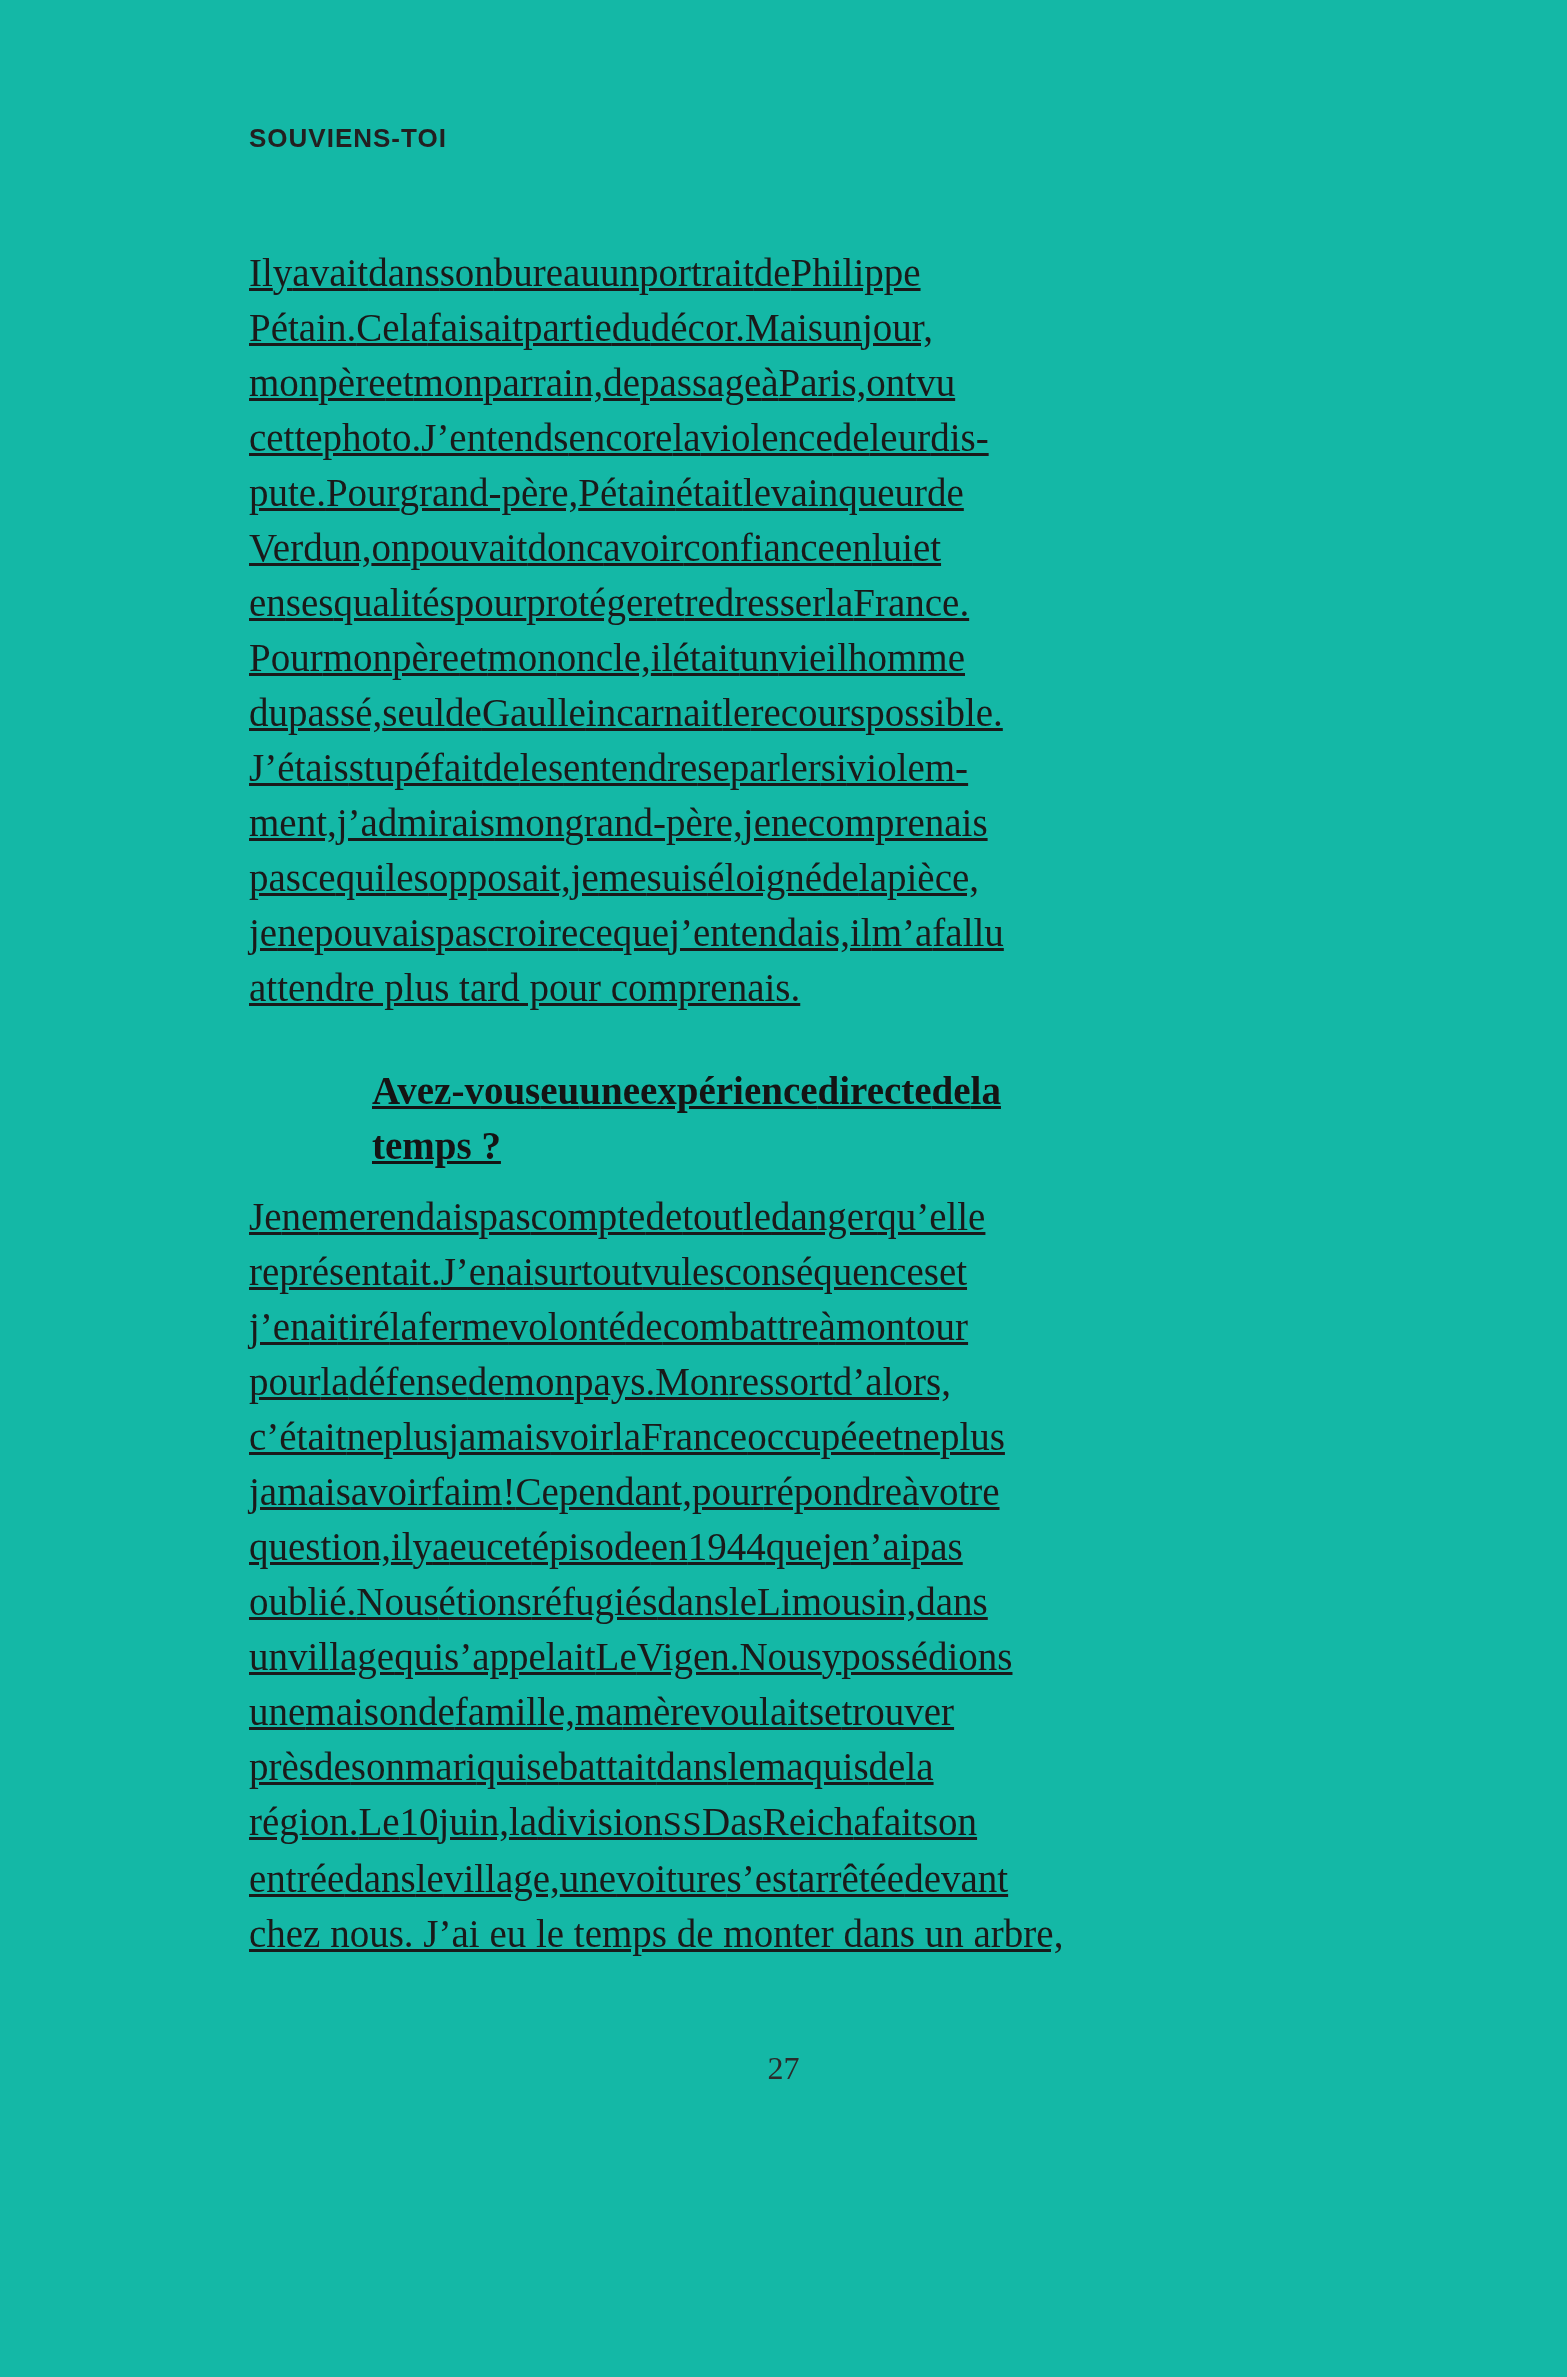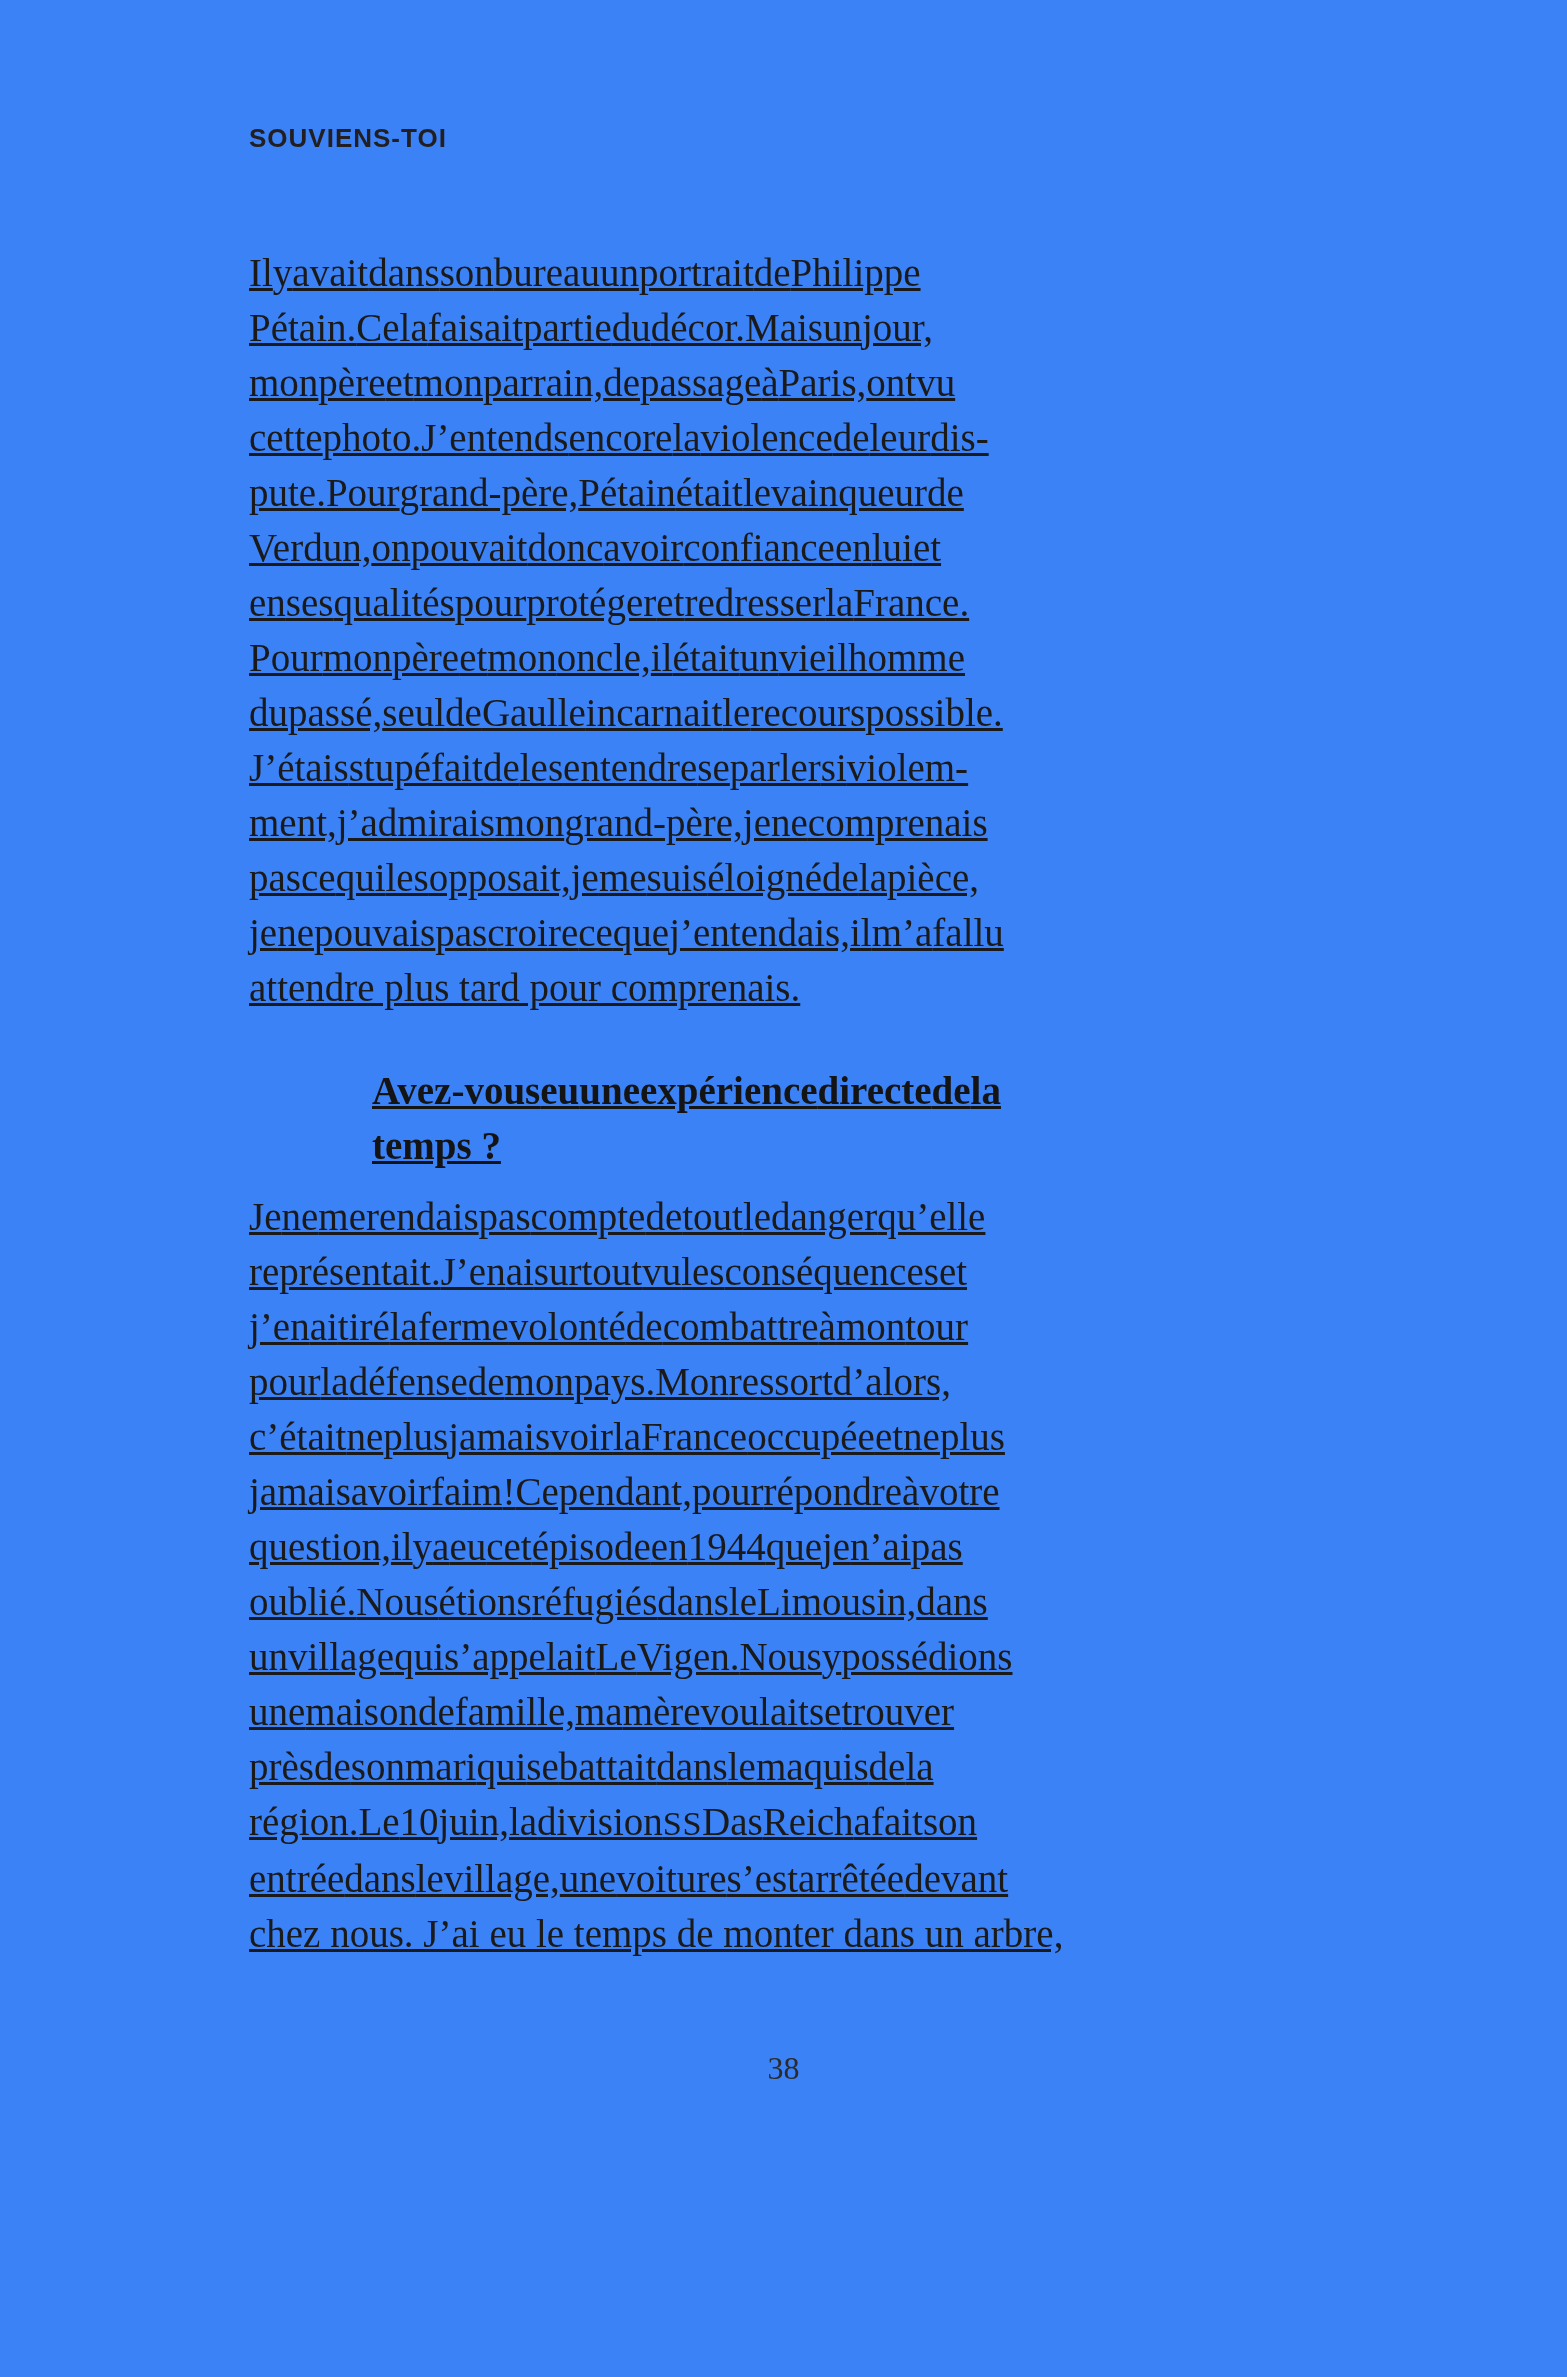--- a/index.html
+++ b/index.html
@@ -6,21 +6,21 @@
   html, body {
     margin: 0;
     padding: 0;
     background: #ffffff;
   }
 
   .page {
     position: relative;
     width: 1567px;
     height: 2378px;
-    background: #3b82f6;
+    background: #14b8a6;
     overflow: hidden;
     box-sizing: border-box;
   }
 
   
   .running-head {
     position: absolute;
     left: 249px;
     top: 125px;
     font-family: "Liberation Sans", "DejaVu Sans", sans-serif;
@@ -149,16 +149,16 @@
       <span class="ln">un<span class="sp" style="display: inline-block; width: 0px;"> </span>village<span class="sp" style="display: inline-block; width: 0px;"> </span>qui<span class="sp" style="display: inline-block; width: 0px;"> </span>s’appelait<span class="sp" style="display: inline-block; width: 0px;"> </span>Le<span class="sp" style="display: inline-block; width: 0px;"> </span>Vigen.<span class="sp" style="display: inline-block; width: 0px;"> </span>Nous<span class="sp" style="display: inline-block; width: 0px;"> </span>y<span class="sp" style="display: inline-block; width: 0px;"> </span>possédions</span>
       <span class="ln">une<span class="sp" style="display: inline-block; width: 0px;"> </span>maison<span class="sp" style="display: inline-block; width: 0px;"> </span>de<span class="sp" style="display: inline-block; width: 0px;"> </span>famille,<span class="sp" style="display: inline-block; width: 0px;"> </span>ma<span class="sp" style="display: inline-block; width: 0px;"> </span>mère<span class="sp" style="display: inline-block; width: 0px;"> </span>voulait<span class="sp" style="display: inline-block; width: 0px;"> </span>se<span class="sp" style="display: inline-block; width: 0px;"> </span>trouver</span>
       <span class="ln">près<span class="sp" style="display: inline-block; width: 0px;"> </span>de<span class="sp" style="display: inline-block; width: 0px;"> </span>son<span class="sp" style="display: inline-block; width: 0px;"> </span>mari<span class="sp" style="display: inline-block; width: 0px;"> </span>qui<span class="sp" style="display: inline-block; width: 0px;"> </span>se<span class="sp" style="display: inline-block; width: 0px;"> </span>battait<span class="sp" style="display: inline-block; width: 0px;"> </span>dans<span class="sp" style="display: inline-block; width: 0px;"> </span>le<span class="sp" style="display: inline-block; width: 0px;"> </span>maquis<span class="sp" style="display: inline-block; width: 0px;"> </span>de<span class="sp" style="display: inline-block; width: 0px;"> </span>la</span>
       <span class="ln">région.<span class="sp" style="display: inline-block; width: 0px;"> </span>Le<span class="sp" style="display: inline-block; width: 0px;"> </span>10<span class="sp" style="display: inline-block; width: 0px;"> </span>juin,<span class="sp" style="display: inline-block; width: 0px;"> </span>la<span class="sp" style="display: inline-block; width: 0px;"> </span>division<span class="sp" style="display: inline-block; width: 0px;"> </span><span class="abbr">SS</span><span class="sp" style="display: inline-block; width: 0px;"> </span>Das<span class="sp" style="display: inline-block; width: 0px;"> </span>Reich<span class="sp" style="display: inline-block; width: 0px;"> </span>a<span class="sp" style="display: inline-block; width: 0px;"> </span>fait<span class="sp" style="display: inline-block; width: 0px;"> </span>son</span>
       <span class="ln">entrée<span class="sp" style="display: inline-block; width: 0px;"> </span>dans<span class="sp" style="display: inline-block; width: 0px;"> </span>le<span class="sp" style="display: inline-block; width: 0px;"> </span>village,<span class="sp" style="display: inline-block; width: 0px;"> </span>une<span class="sp" style="display: inline-block; width: 0px;"> </span>voiture<span class="sp" style="display: inline-block; width: 0px;"> </span>s’est<span class="sp" style="display: inline-block; width: 0px;"> </span>arrêtée<span class="sp" style="display: inline-block; width: 0px;"> </span>devant</span>
       <span class="ln last">chez nous. J’ai eu le temps de monter dans un arbre,</span>
     </p>
 
   </div>
 
-  <div class="folio">38</div>
+  <div class="folio">27</div>
 
 </div>
 
 
 </body></html>

